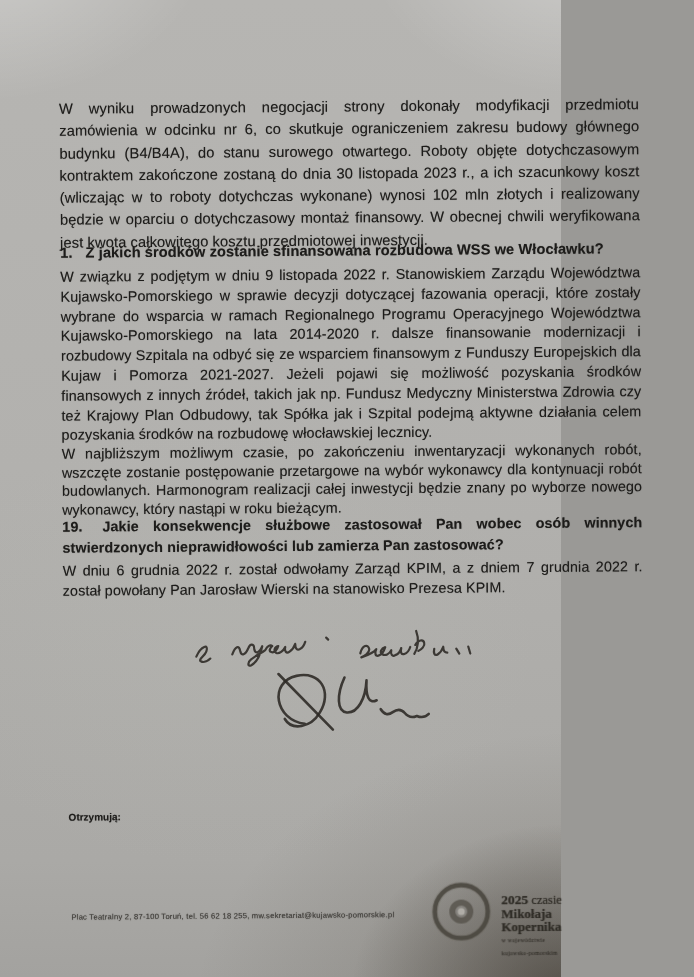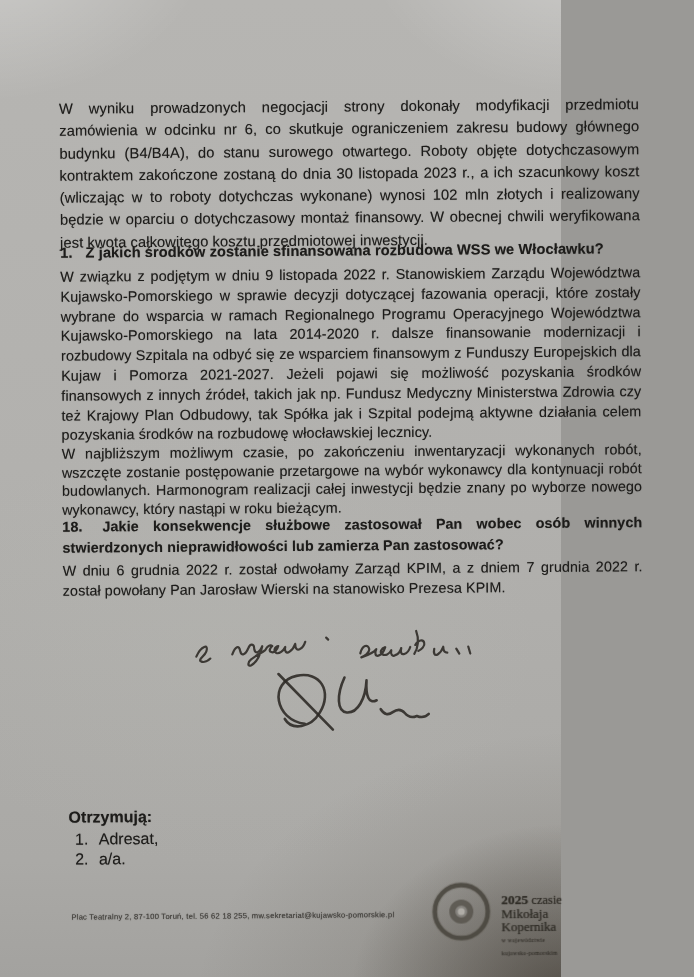--- a/index.html
+++ b/index.html
@@ -51,21 +51,21 @@
   }
   .signature-wrap svg{display:block;width:100%;height:100%;}
   .sig-stroke{
     fill:none;stroke:#2b2823;stroke-width:2.2;
     stroke-linecap:round;stroke-linejoin:round;opacity:0.88;
   }
   .sig-stroke.thick{stroke-width:2.6;}
 
   .distribution{
     position:absolute;left:66px;top:806px;
-    color:var(--ink);font-size:16px;line-height:20.5px;
+    color:var(--ink);font-size:10px;line-height:20.5px;
     text-shadow:0 0 0.8px rgba(22,22,20,0.45);
   }
   .distribution .title{font-weight:700;}
   .distribution ol{
     margin:1px 0 0 0;padding-left:24px;
     list-style:decimal;
   }
   .distribution li{padding-left:6px;}
 
   .footer-line{
@@ -82,41 +82,41 @@
   .logo-circle{width:66px;height:66px;flex:0 0 auto;filter:blur(0.4px);}
   .logo-text{
     margin:13px 0 0 7px;
     font-family:"Liberation Serif", serif;
     color:#2e2b25;line-height:13px;
     text-shadow:0 0 1px rgba(46,43,37,0.7);
     filter:blur(0.2px);
   }
   .logo-text .l1{font-size:12.5px;}
   .logo-text .l1 .year{font-weight:700;font-size:13.5px;}
-  .logo-text .l2{font-size:13px;font-weight:400;}
+  .logo-text .l2{font-size:13px;font-weight:700;}
   .logo-text .l3{font-size:5.6px;letter-spacing:0.4px;opacity:0.85;margin-top:1px;}
 </style>
 </head>
 <body>
 
 <div class="page">
   <div class="tilt">
 
     <p class="block para1">W wyniku prowadzonych negocjacji strony dokonały modyfikacji przedmiotu zamówienia w odcinku nr 6, co skutkuje ograniczeniem zakresu budowy głównego budynku (B4/B4A), do stanu surowego otwartego. Roboty objęte dotychczasowym kontraktem zakończone zostaną do dnia 30 listopada 2023 r., a ich szacunkowy koszt (wliczając w to roboty dotychczas wykonane) wynosi 102 mln złotych i realizowany będzie w oparciu o dotychczasowy montaż finansowy. W obecnej chwili weryfikowana jest kwota całkowitego kosztu przedmiotowej inwestycji.</p>
 
     <p class="block q12">
       <span class="qnum">1.</span><span>Z jakich środków zostanie sfinansowana rozbudowa WSS we Włocławku?</span>
     </p>
 
     <p class="block para2">W związku z podjętym w dniu 9 listopada 2022 r. Stanowiskiem Zarządu Województwa Kujawsko-Pomorskiego w sprawie decyzji dotyczącej fazowania operacji, które zostały wybrane do wsparcia w ramach Regionalnego Programu Operacyjnego Województwa Kujawsko-Pomorskiego na lata 2014-2020 r. dalsze finansowanie modernizacji i rozbudowy Szpitala na odbyć się ze wsparciem finansowym z Funduszy Europejskich dla Kujaw i Pomorza 2021-2027. Jeżeli pojawi się możliwość pozyskania środków finansowych z innych źródeł, takich jak np. Fundusz Medyczny Ministerstwa Zdrowia czy też Krajowy Plan Odbudowy, tak Spółka jak i Szpital podejmą aktywne działania celem pozyskania środków na rozbudowę włocławskiej lecznicy.</p>
 
     <p class="block para3">W najbliższym możliwym czasie, po zakończeniu inwentaryzacji wykonanych robót, wszczęte zostanie postępowanie przetargowe na wybór wykonawcy dla kontynuacji robót budowlanych. Harmonogram realizacji całej inwestycji będzie znany po wyborze nowego wykonawcy, który nastąpi w roku bieżącym.</p>
 
     <p class="block q13">
-      <span class="qnum">18.</span><span>Jakie konsekwencje służbowe zastosował Pan wobec osób winnych stwierdzonych nieprawidłowości lub zamierza Pan zastosować?</span>
+      <span class="qnum">19.</span><span>Jakie konsekwencje służbowe zastosował Pan wobec osób winnych stwierdzonych nieprawidłowości lub zamierza Pan zastosować?</span>
     </p>
 
     <p class="block para4">W dniu 6 grudnia 2022 r. został odwołamy Zarząd KPIM, a z dniem 7 grudnia 2022 r. został powołany Pan Jarosław Wierski na stanowisko Prezesa KPIM.</p>
 
     <div class="signature-wrap" aria-label="z wyrazami szacunku">
       <svg viewBox="0 0 302 134" aria-hidden="true">
 
         <path class="sig-stroke" d="M12,44 c5,-11 13,-13 10,-5 c-2,5 -9,8 -5,10 c3,1 7,-1 9,-3"></path>
         <path class="sig-stroke" d="M48,42 c3,-8 7,-10 8,-3 c1,5 5,4 8,-3 c2,-5 6,-5 6,1 c1,5 5,4 8,-3 c-2,9 -6,16 -11,19 c-4,2 -4,-3 0,-6 c5,-4 10,-6 14,-9 c2,-4 5,-6 7,-4 c-2,2 -4,5 -1,6 c3,1 6,-2 7,-6 c-4,1 -5,5 -2,7 c3,1 7,-2 9,-6 c-1,4 1,7 4,5 c3,-2 5,-5 6,-8 c0,5 2,7 5,5 c2,-1 4,-4 5,-7"></path>
         <path class="sig-stroke" d="M142,26 l2,2"></path>
@@ -128,24 +128,20 @@
 
         <path class="sig-stroke thick" d="M120,112 c-30,-4 -36,-42 -8,-48 c24,-5 36,16 23,37 c-9,15 -28,18 -35,6"></path>
         <path class="sig-stroke thick" d="M94,62 l54,56"></path>
         <path class="sig-stroke thick" d="M160,66 c-8,17 -8,34 2,35 c11,1 19,-14 20,-32 c-1,16 2,24 10,20"></path>
         <path class="sig-stroke thick" d="M196,98 q5,8 12,3 t12,1 t12,3 q7,3 12,-2"></path>
       </svg>
     </div>
 
     <div class="distribution">
       <div class="title">Otrzymują:</div>
-      <ol>
-        <li>Adresat,</li>
-        <li>a/a.</li>
-      </ol>
     </div>
 
     <div class="footer-line">Plac Teatralny 2, 87-100 Toruń, tel. 56 62 18 255, mw.sekretariat@kujawsko-pomorskie.pl</div>
 
     <div class="logo">
       <svg class="logo-circle" viewBox="0 0 66 66" aria-hidden="true">
         <circle cx="33" cy="31" r="26.5" fill="none" stroke="#3e3a32" stroke-width="4.5" opacity="0.88"></circle>
         <circle cx="33" cy="31" r="26.5" fill="none" stroke="#6a665e" stroke-width="7" opacity="0.25"></circle>
         <circle cx="33" cy="31" r="9" fill="none" stroke="#55514a" stroke-width="6" opacity="0.8"></circle>
         <circle cx="33" cy="31" r="3.5" fill="#b0ada7"></circle>

